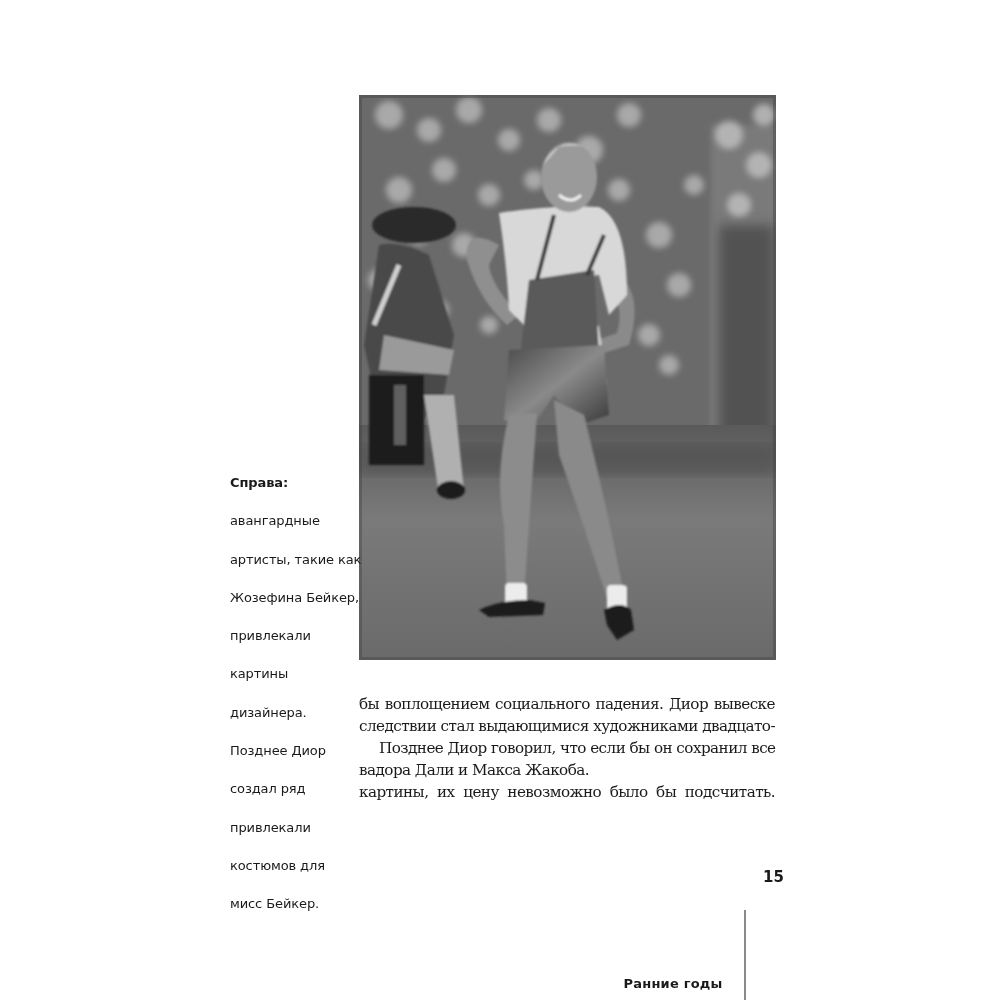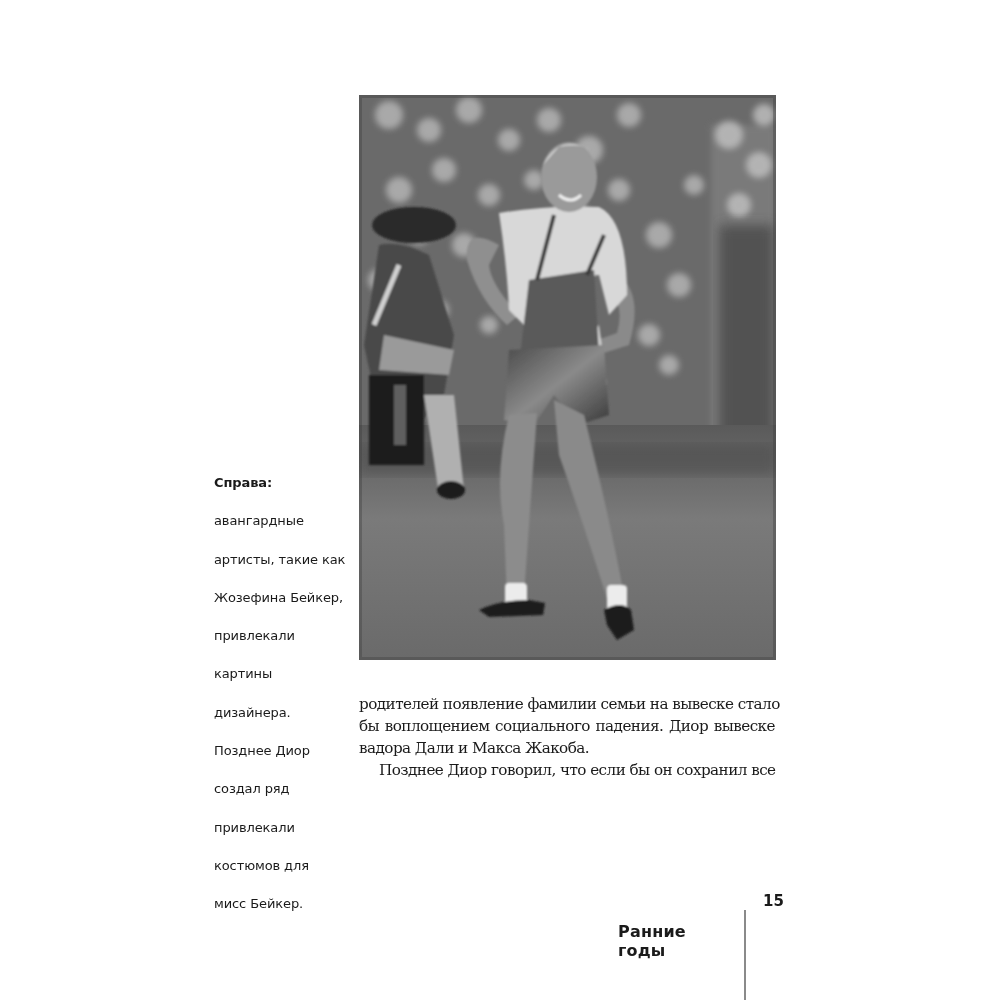--- a/index.html
+++ b/index.html
@@ -6,44 +6,44 @@
     body {
       width: 1000px; height: 1000px; position: relative; overflow: hidden;
       background: #ffffff; color: #1a1a1a;
     }
     .photo {
       position: absolute; left: 359px; top: 95px; width: 417px; height: 565px;
       background: #6e6e6e; overflow: hidden;
     }
     .photo svg { display: block; width: 100%; height: 100%; }
     .caption {
-      position: absolute; left: 214px; top: 474px; width: 120px;
+      position: absolute; left: 230px; top: 474px; width: 120px;
       font-family: "DejaVu Sans", sans-serif; font-size: 13px; line-height: 18.3px;
       color: #1a1a1a; letter-spacing: -0.1px;
     }
     .caption .cap-title { font-weight: bold; display: block; }
     .caption .cap-line { display: block; white-space: nowrap; margin-top: 20px; }
     .body-text {
       position: absolute; left: 359px; top: 693px; width: 416px;
       font-family: "DejaVu Serif", serif; font-size: 15.2px; line-height: 22px;
       color: #1a1a1a; letter-spacing: -0.55px;
     }
     .body-text .ln { display: block; text-align: justify; text-align-last: justify; height: 22px; white-space: nowrap; overflow: visible; }
     .body-text .ln.last { text-align-last: left; }
     .body-text .ln.indent { padding-left: 20px; }
     .running-head {
-      position: absolute; left: 618px; top: 922px; width: 110px; text-align: left;
-      font-family: "DejaVu Sans", sans-serif; font-size: 16px; font-weight: bold; color: #1a1a1a;
+      position: absolute; left: 618px; top: 976px; width: 110px; text-align: center;
+      font-family: "DejaVu Sans", sans-serif; font-size: 13px; font-weight: bold; color: #1a1a1a;
       letter-spacing: 0.2px;
     }
     .divider {
       position: absolute; left: 744px; top: 910px; width: 2px; height: 90px; background: #8a8a8a;
     }
     .page-number {
-      position: absolute; left: 763px; top: 892px;
+      position: absolute; left: 763px; top: 868px;
       font-family: "DejaVu Sans", sans-serif; font-size: 15px; font-weight: bold; color: #1a1a1a;
     }
   </style>
 </head>
 <body>
 
 <div class="photo">
   <svg viewBox="0 0 417 565" preserveAspectRatio="none">
     <defs>
       <filter id="blur3">
@@ -161,21 +161,22 @@
   <span class="cap-line">картины</span>
   <span class="cap-line">дизайнера.</span>
   <span class="cap-line">Позднее Диор</span>
   <span class="cap-line">создал ряд</span>
   <span class="cap-line">привлекали</span>
   <span class="cap-line">костюмов для</span>
   <span class="cap-line">мисс Бейкер.</span>
 </div>
 
 <div class="body-text">
-  <span class="ln">родителей появление фамилии семьи на вывеске стало</span>
   <span class="ln">бы воплощением социального падения. Диор вывеске</span>
+  <span class="ln">следствии стал выдающимися художниками двадцато-</span>
+  <span class="ln indent">Позднее Диор говорил, что если бы он сохранил все</span>
   <span class="ln last">вадора Дали и Макса Жакоба.</span>
-  <span class="ln indent">Позднее Диор говорил, что если бы он сохранил все</span>
+  <span class="ln">картины, их цену невозможно было бы подсчитать.</span>
 </div>
 
 <div class="running-head">Ранние годы</div>
 <div class="divider"></div>
 <div class="page-number">15</div>
 
 </body></html>

